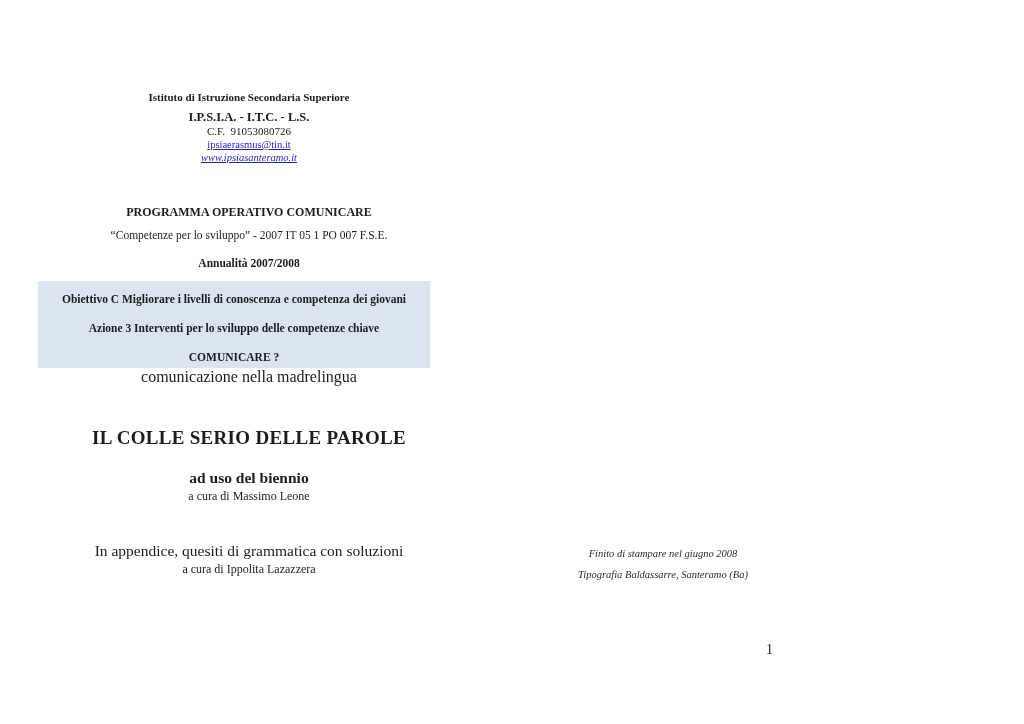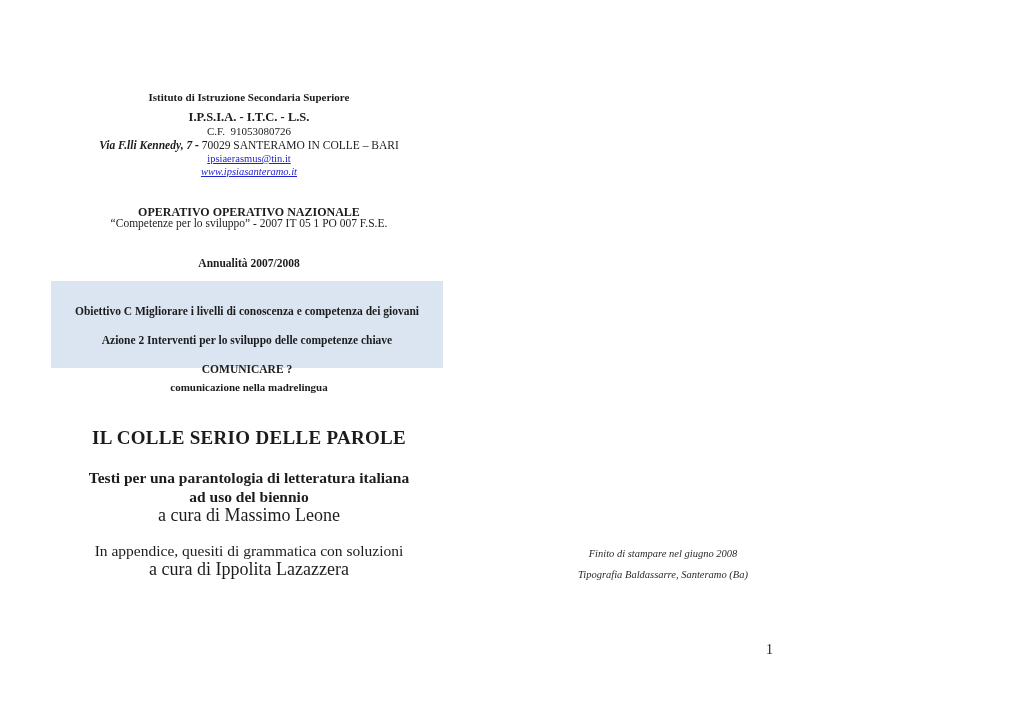--- a/index.html
+++ b/index.html
@@ -37,66 +37,66 @@
     cursor: pointer;
   }
   a.doc-link.italic { font-style: italic; }
 
   .program-title {
     top: 205px;
     font-size: 12px;
     font-weight: bold;
   }
   .program-subtitle {
-    top: 217px;
+    top: 229px;
     font-size: 11.5px;
   }
   .program-year {
     top: 257px;
     font-size: 11.5px;
     font-weight: bold;
   }
 
   .highlight-box {
     position: absolute;
-    left: 51px;
+    left: 38px;
     top: 281px;
     width: 392px;
     height: 87px;
     text-align: center;
     box-sizing: border-box;
-    padding-top: 24px;
+    padding-top: 12px;
   }
   .hl-line {
     font-size: 11.5px;
     font-weight: bold;
     line-height: 13px;
   }
   .hl-line + .hl-line { margin-top: 16px; }
 
   .subject-line {
-    top: 381px;
-    font-size: 11px;
-    font-weight: bold;
+    top: 368px;
+    font-size: 16px;
+    font-weight: normal;
   }
 
   .book-title {
     top: 427px;
     font-size: 19px;
     font-weight: bold;
     letter-spacing: 0.3px;
   }
   .book-subtitle-block { top: 468px; }
   .book-subtitle {
     font-size: 15.5px;
     font-weight: bold;
     line-height: 19px;
   }
   .book-editor {
-    font-size: 18px;
+    font-size: 12px;
     line-height: 18px;
   }
   .appendix-block { top: 541px; }
   .appendix-title {
     font-size: 15.5px;
     font-weight: normal;
     line-height: 19px;
   }
 
   .colophon {
@@ -117,41 +117,39 @@
 </style>
 </head>
 <body>
 
 <div class="page">
 
   <div class="center-col header-block">
     <div class="line institute">Istituto di Istruzione Secondaria Superiore</div>
     <div class="line schools">I.P.S.I.A. - I.T.C. - L.S.</div>
     <div class="line fiscal">C.F.  91053080726</div>
-    <div class="line address"><span class="addr-bold">Via F.lli Kennedy, 7 - </span><span>70029 SANTERAMO IN COLLE – BARI</span></div>
     <div class="line linkline"><a class="doc-link" style="color: rgb(34, 34, 204);">ipsiaerasmus@tin.it</a></div>
     <div class="line linkline"><a class="doc-link italic" style="color: rgb(34, 34, 204);">www.ipsiasanteramo.it</a></div>
   </div>
 
-  <div class="center-col program-title line">OPERATIVO OPERATIVO NAZIONALE</div>
+  <div class="center-col program-title line">PROGRAMMA OPERATIVO COMUNICARE</div>
   <div class="center-col program-subtitle line">“Competenze per lo sviluppo” - 2007 IT 05 1 PO 007 F.S.E.</div>
   <div class="center-col program-year line">Annualità 2007/2008</div>
 
   <div class="highlight-box" style="background: rgb(219, 229, 241);">
     <div class="line hl-line">Obiettivo C Migliorare i livelli di conoscenza e competenza dei giovani</div>
-    <div class="line hl-line">Azione 2 Interventi per lo sviluppo delle competenze chiave</div>
+    <div class="line hl-line">Azione 3 Interventi per lo sviluppo delle competenze chiave</div>
     <div class="line hl-line">COMUNICARE ?</div>
   </div>
 
   <div class="center-col subject-line line">comunicazione nella madrelingua</div>
 
   <div class="center-col book-title line">IL COLLE SERIO DELLE PAROLE</div>
 
   <div class="center-col book-subtitle-block">
-    <div class="line book-subtitle">Testi per una parantologia di letteratura italiana</div>
     <div class="line book-subtitle">ad uso del biennio</div>
     <div class="line book-editor">a cura di Massimo Leone</div>
   </div>
 
   <div class="center-col appendix-block">
     <div class="line appendix-title">In appendice, quesiti di grammatica con soluzioni</div>
     <div class="line book-editor">a cura di Ippolita Lazazzera</div>
   </div>
 
   <div class="colophon">

